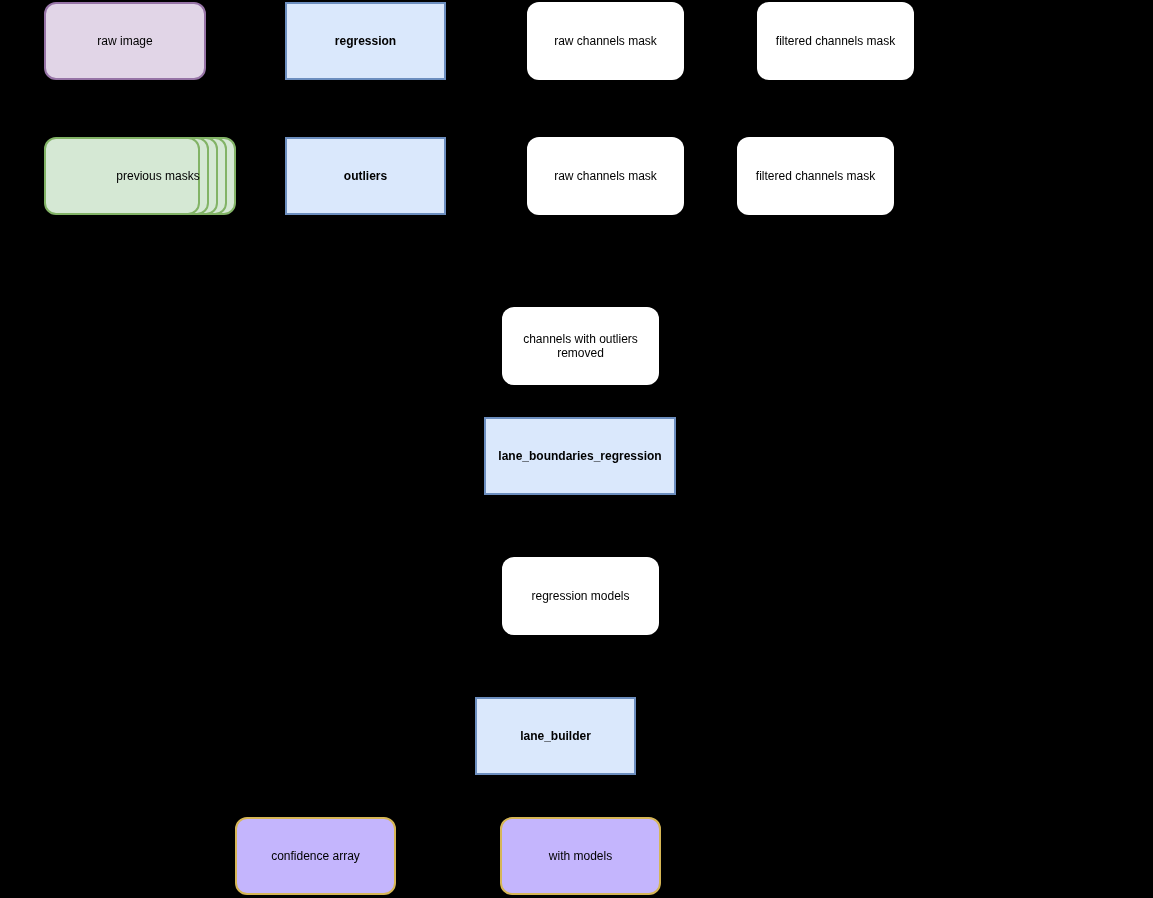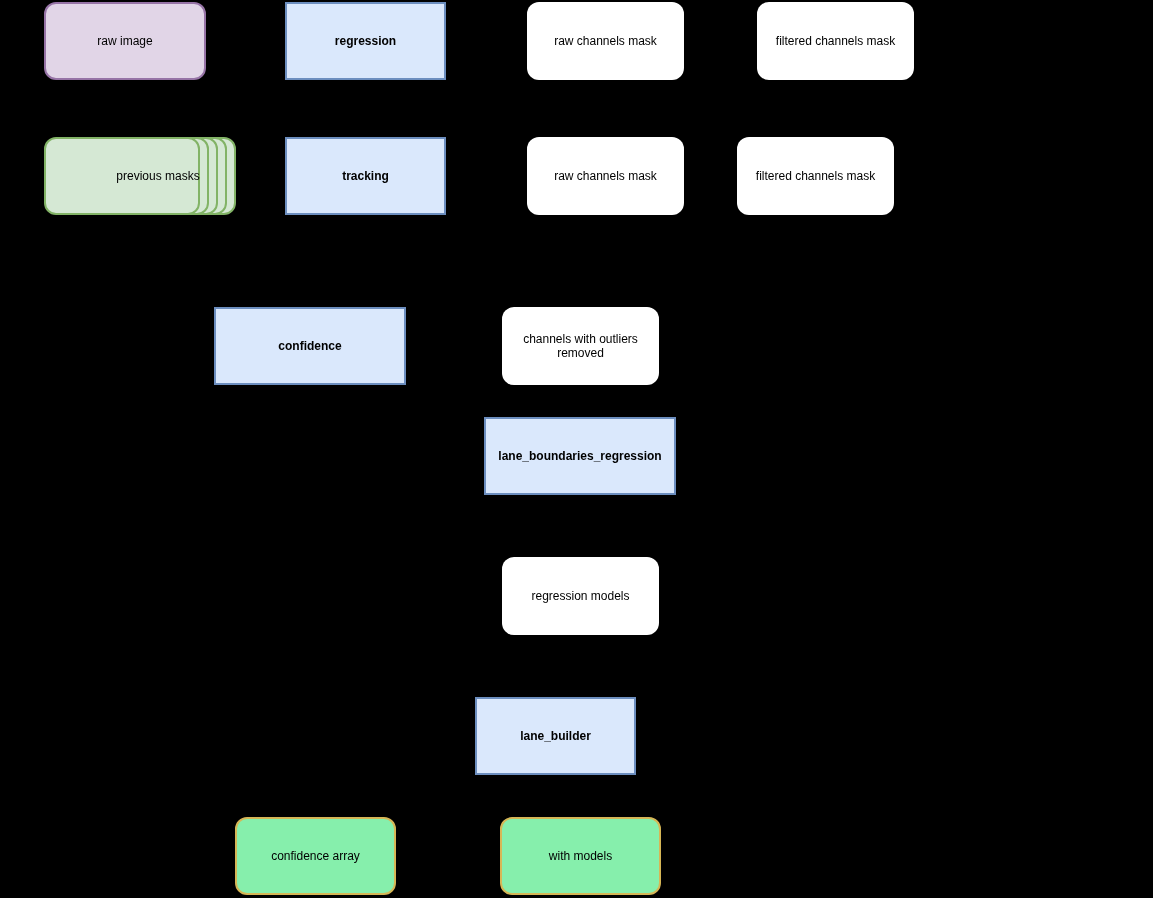--- a/index.html
+++ b/index.html
@@ -44,21 +44,21 @@
     font-weight: normal;
   }
   .shape-plain {
     border-radius: 12px;
     border: none;
     font-weight: normal;
   }
   
   .theme-blue   { background: #dae8fc; border-color: #6c8ebf; }
   .theme-purple { background: #e1d5e7; border-color: #9673a6; }
-  .theme-yellow { background: #86efac; border-color: #d6b656; }
+  .theme-yellow { background: #c4b5fd; border-color: #d6b656; }
   .theme-white  { background: #ffffff; border-color: transparent; }
 
   
   .stack { position: absolute; }
   .stack .card {
     position: absolute;
     box-sizing: border-box;
     border-radius: 12px;
     border: 2px solid #82b366;
     background: #d5e8d4;
@@ -92,30 +92,27 @@
     </div>
     <div class="stack" style="left: 0px; top: 137px; width: 192px; height: 78px;">
       <div class="card" style="left: 36px; top: 0px; width: 156px; height: 78px; z-index: 0;"></div>
       <div class="card" style="left: 27px; top: 0px; width: 156px; height: 78px; z-index: 1;"></div>
       <div class="card" style="left: 18px; top: 0px; width: 156px; height: 78px; z-index: 2;"></div>
       <div class="card" style="left: 9px; top: 0px; width: 156px; height: 78px; z-index: 3;"></div>
       <div class="card" style="left: 0px; top: 0px; width: 156px; height: 78px; z-index: 4;"></div>
       <div class="label" style="left: 36px; top: 0px; width: 156px; height: 78px; z-index: 5;">previous masks</div>
     </div>
     <div class="node shape-process theme-blue" style="left: 241px; top: 137px; width: 161px; height: 78px;">
-      <span class="node-text">tracking</span>
+      <span class="node-text">outliers</span>
     </div>
     <div class="node shape-plain theme-white" style="left: 483px; top: 137px; width: 157px; height: 78px;">
       <span class="node-text">raw channels mask</span>
     </div>
     <div class="node shape-plain theme-white" style="left: 693px; top: 137px; width: 157px; height: 78px;">
       <span class="node-text">filtered channels mask</span>
-    </div>
-    <div class="node shape-process theme-blue" style="left: 170px; top: 307px; width: 192px; height: 78px;">
-      <span class="node-text">confidence</span>
     </div>
     <div class="node shape-plain theme-white" style="left: 458px; top: 307px; width: 157px; height: 78px;">
       <span class="node-text">channels with outliers removed</span>
     </div>
     <div class="node shape-process theme-blue" style="left: 440px; top: 417px; width: 192px; height: 78px;">
       <span class="node-text">lane_boundaries_regression</span>
     </div>
     <div class="node shape-plain theme-white" style="left: 458px; top: 557px; width: 157px; height: 78px;">
       <span class="node-text">regression models</span>
     </div>

